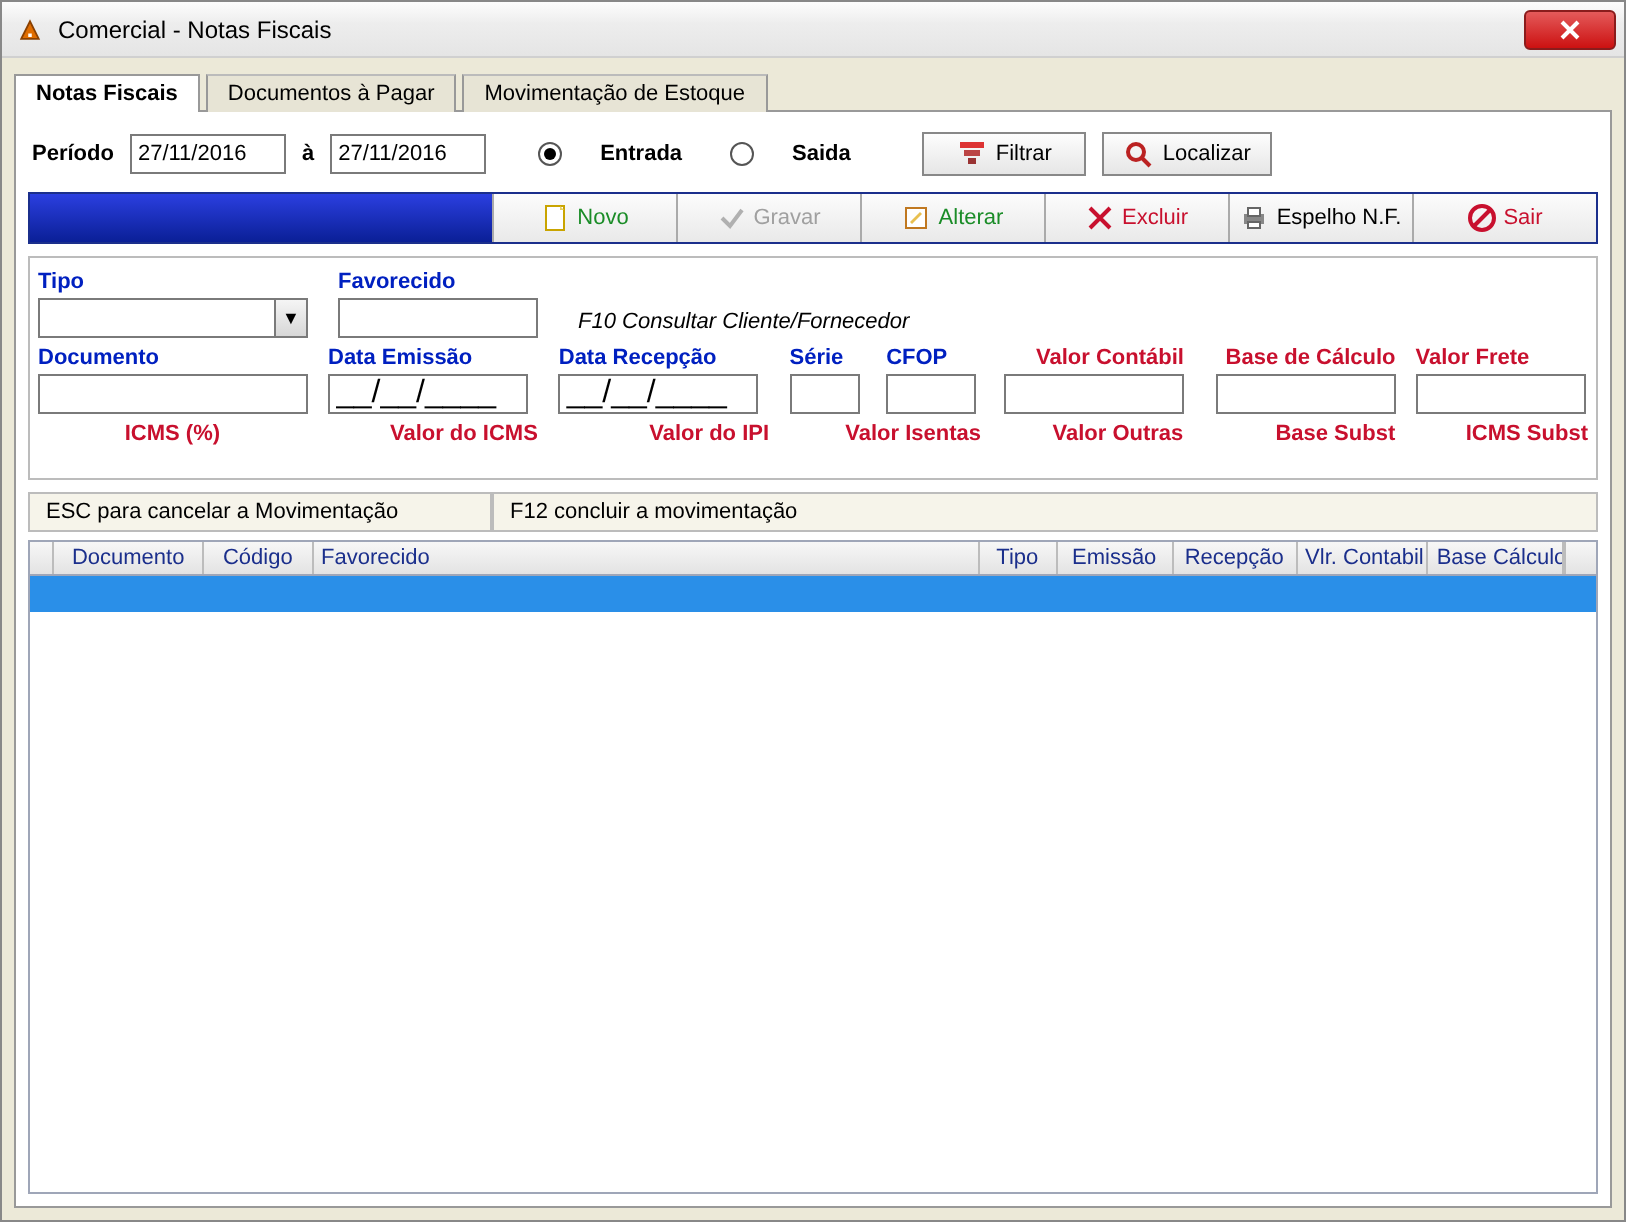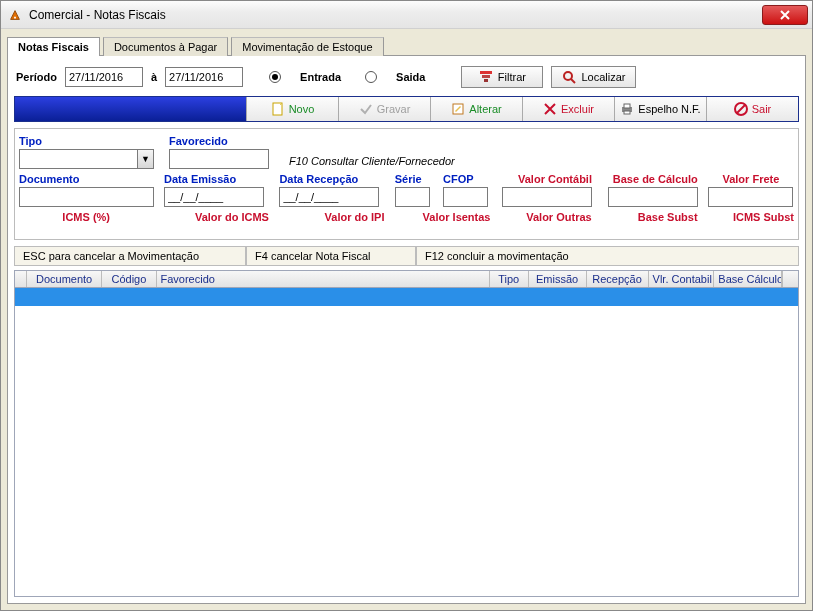--- a/index.html
+++ b/index.html
@@ -114,21 +114,21 @@
   padding:6px 4px 10px 4px;
   margin-top:6px;
 }
 .frow { display:flex; gap:10px; align-items:flex-end; margin-bottom:4px;}
 .fld { display:flex; flex-direction:column; }
 .fld .flabel { font-size:11px; margin-bottom:2px; }
 .blue-lbl{color:#0020c0;font-weight:bold;}
 .red-lbl{color:#c8102e;font-weight:bold;}
 .inp {
   height:20px; border:1px solid #7a7a7a; background:#fff;
-  font-size:11px; padding:1px 3px;
+  font-size:16px; padding:1px 3px;
 }
 .combo { display:flex; }
 .combo .inp{border-right:none;}
 .combo .cbtn{
   width:17px;height:20px;border:1px solid #7a7a7a;
   background:linear-gradient(#f5f5f5,#d7d7d7);
   display:flex;align-items:center;justify-content:center;font-size:9px;
 }
 .txt-hint{color:#000;font-size:11px;font-style:italic;}
 .note-row{
@@ -319,21 +319,21 @@
             <input class="inp" style="width: 45px;">
           </div>
           <div class="fld" style="width:95px;align-items:flex-end">
             <span class="flabel red-lbl">Valor Contábil</span>
             <input class="inp" style="width: 90px;">
           </div>
           <div class="fld" style="width:100px;align-items:flex-end">
             <span class="flabel red-lbl">Base de Cálculo</span>
             <input class="inp" style="width: 90px;">
           </div>
-          <div class="fld" style="width:90px;align-items:center">
+          <div class="fld" style="width:90px;align-items:flex-start">
             <span class="flabel red-lbl">Valor Frete</span>
             <input class="inp" style="width: 85px;">
           </div>
         </div>
 
         <div class="frow" style="margin-top:2px">
           <div class="fld" style="width:140px;align-items:center">
               <span class="flabel red-lbl">ICMS (%)</span>
             </div>
           <div class="fld" style="width:110px;align-items:flex-end">
@@ -352,21 +352,20 @@
               <span class="flabel red-lbl">Base Subst</span>
             </div>
           <div class="fld" style="width:90px;align-items:flex-end">
               <span class="flabel red-lbl">ICMS Subst</span>
             </div>
         </div>
       </div>
 
       <div class="note-row">
         <div class="note" style="width:232px">ESC para cancelar a Movimentação</div>
-        <div class="note" style="width:170px">F4 cancelar Nota Fiscal</div>
         <div class="note" style="flex:1">F12 concluir a movimentação</div>
       </div>
 
       <div class="grid-wrap">
         <div class="grid-head">
           <div class="gh" style="width:12px"></div>
           <div class="gh" style="width:78px">Documento</div>
           <div class="gh" style="width:56px">Código</div>
           <div class="gh" style="width:346px;text-align:left">Favorecido</div>
           <div class="gh" style="width:40px">Tipo</div>

